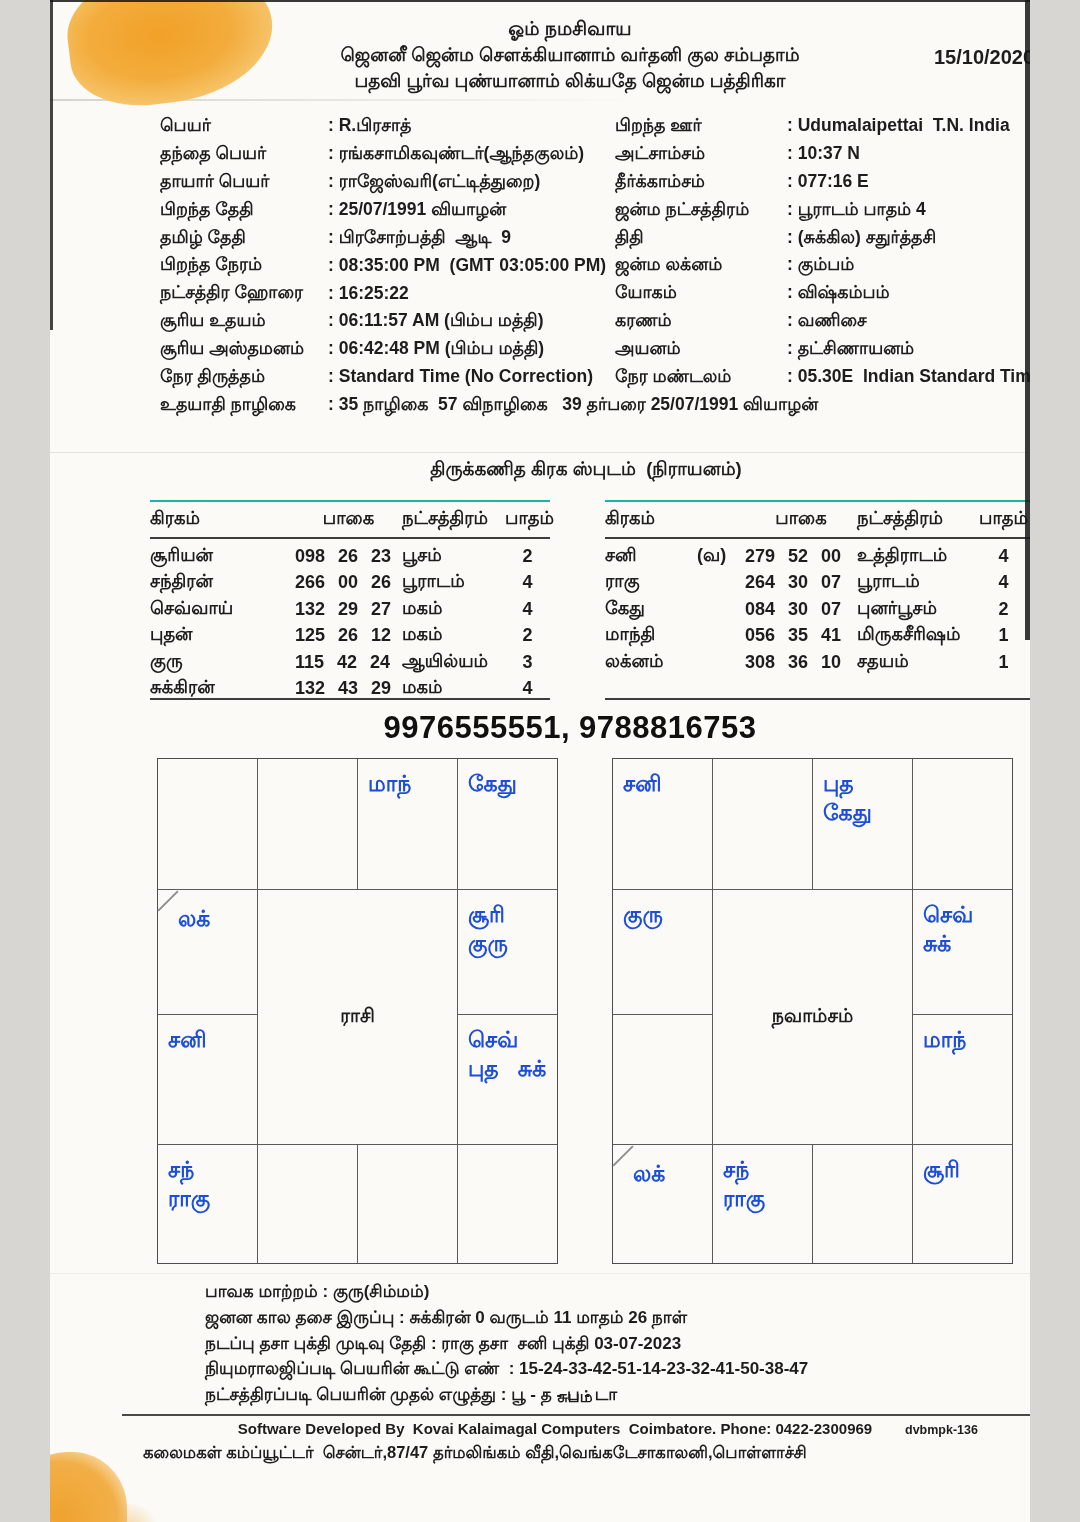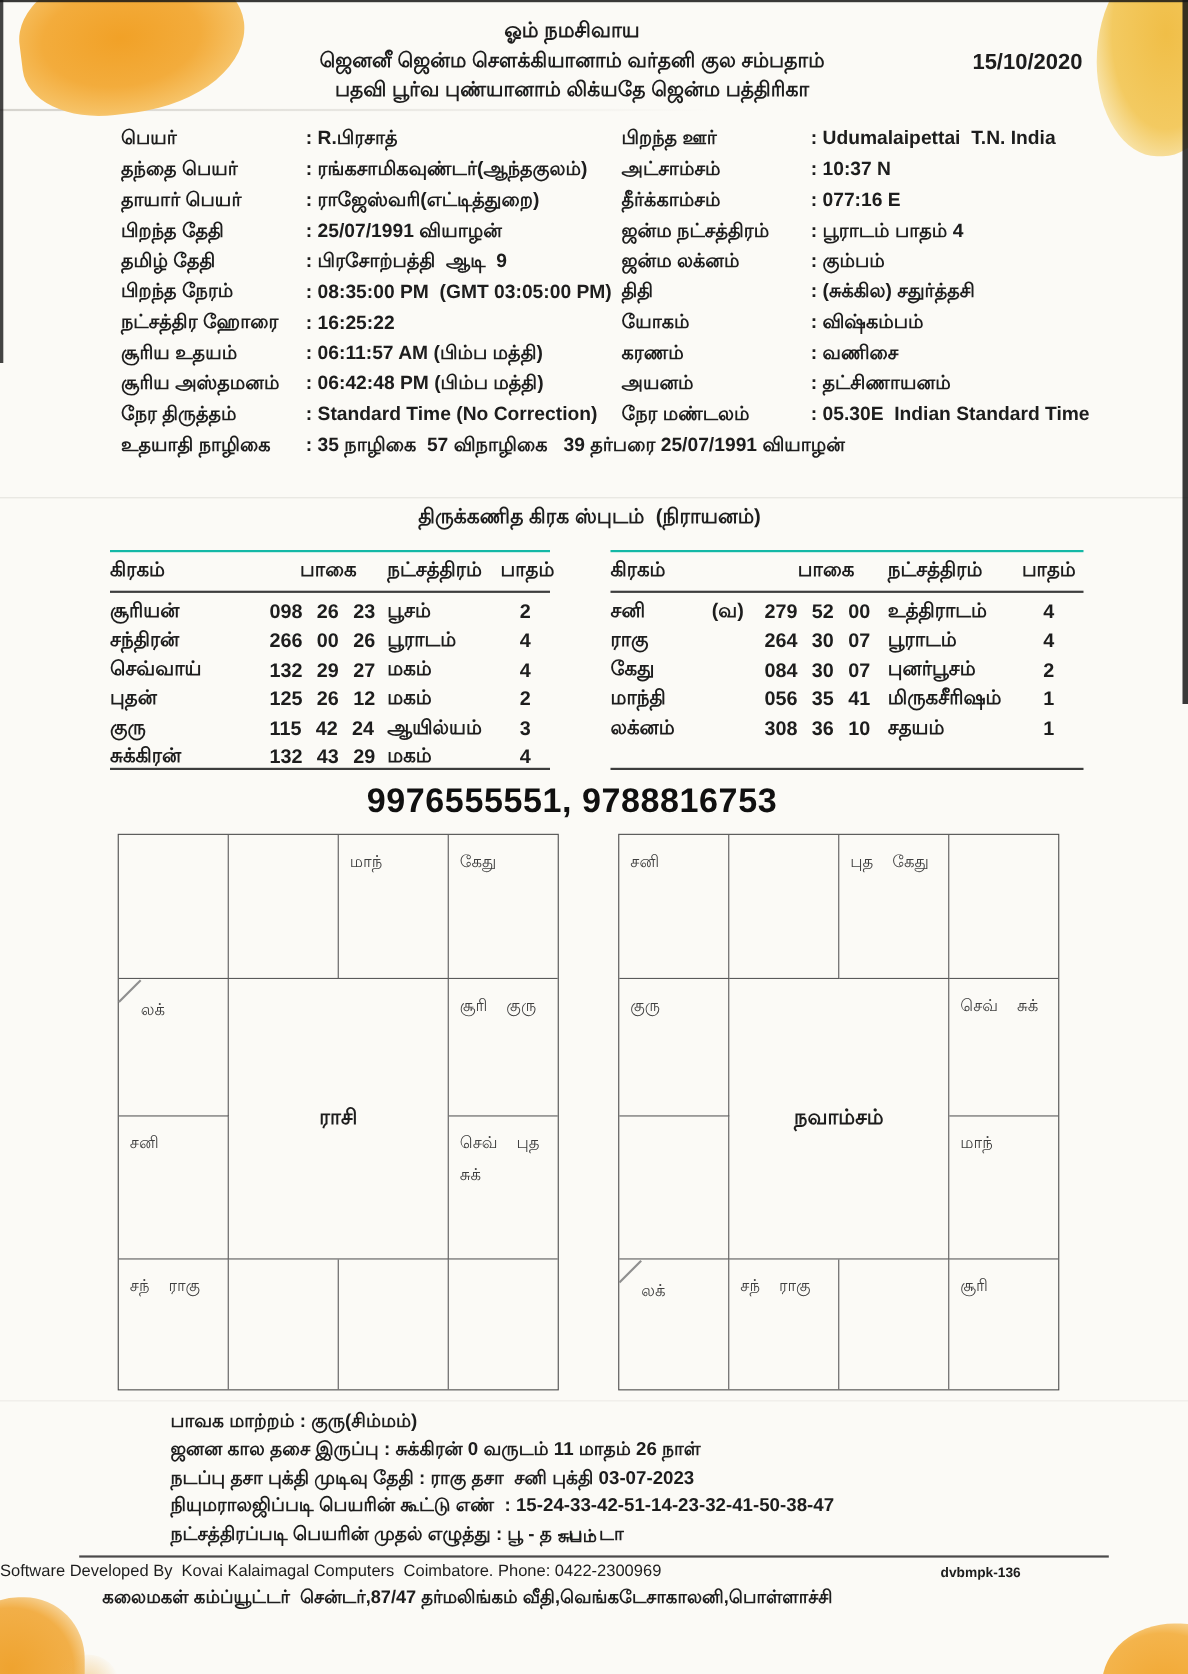--- a/index.html
+++ b/index.html
@@ -1,18 +1,18 @@
 <!DOCTYPE html>
 <html><head>
 <meta charset="utf-8">
 <style>
   * { margin:0; padding:0; box-sizing:border-box; }
   html,body { background:#d8d6d2; }
   body { font-family:"Liberation Sans","DejaVu Sans",sans-serif; }
-  .page { position:relative; width:1080px; height:1522px; background:#fbfaf6; overflow:hidden; color:#1d1d1d; margin:0 auto; }
+  .page { position:relative; width:980px; height:1522px; background:#fbfaf6; overflow:hidden; color:#1d1d1d; margin:0 auto; }
 
   
   .crease { position:absolute; pointer-events:none; }
   .crease1 { top:99px; left:0; width:60%; height:2px; background:linear-gradient(to right, rgba(115,110,100,.28), rgba(115,110,100,0)); }
   .crease2 { top:452px; left:0; width:100%; height:1px; background:rgba(115,110,100,.16); }
   .crease3 { top:1273px; left:0; width:100%; height:1px; background:rgba(115,110,100,.10); }
   .stain { position:absolute; pointer-events:none; z-index:5; }
   .stain-tl { left:18px; top:-30px; width:205px; height:132px; border-radius:48% 52% 58% 42%; transform:rotate(-7deg);
     background:radial-gradient(ellipse at 45% 48%, #f1a127 0%, #f3ac3c 45%, #f6c266 70%, rgba(249,214,140,.55) 85%, rgba(250,220,160,0) 100%); }
   .stain-tr { left:997px; top:-38px; width:115px; height:180px; border-radius:55% 45% 50% 50%;
@@ -63,38 +63,38 @@
   
   .phone { position:absolute; top:710px; left:0; width:1040px; text-align:center; font-size:31px; font-weight:600; color:#101010; letter-spacing:.5px; }
 
   
   .chart { position:absolute; top:758px; width:401px; height:506px; display:grid;
            grid-template-columns:100px 100px 100px 1fr; grid-template-rows:131px 125px 130px 1fr;
            border:1.5px solid #4d4d4d; background:transparent; }
   .chart-rasi { left:107px; }
   .chart-nav  { left:562px; }
   .cell { position:relative; border-right:1.2px solid #5a5a5a; border-bottom:1.2px solid #5a5a5a;
-          padding:10px 10px; font-size:15px; font-weight:400; word-spacing:13px; line-height:29px; color:#404040; }
+          padding:10px 10px; font-size:22px; font-weight:700; word-spacing:13px; line-height:29px; color:#1d4ed8; }
   .pos-t1{grid-area:1/1;} .pos-t2{grid-area:1/2;} .pos-t3{grid-area:1/3;} .pos-t4{grid-area:1/4;}
   .pos-m1l{grid-area:2/1;} .pos-m1r{grid-area:2/4;}
   .pos-m2l{grid-area:3/1;} .pos-m2r{grid-area:3/4;}
   .pos-b1{grid-area:4/1;} .pos-b2{grid-area:4/2;} .pos-b3{grid-area:4/3;} .pos-b4{grid-area:4/4;}
   .pos-c { grid-row:2 / span 2; grid-column:2 / span 2; display:flex; align-items:center; justify-content:center;
            border-right:1.2px solid #5a5a5a; border-bottom:1.2px solid #5a5a5a; font-size:19px; font-weight:600; }
   .pos-t4, .pos-m1r, .pos-m2r, .pos-b4 { border-right:none; }
   .pos-b1, .pos-b2, .pos-b3, .pos-b4 { border-bottom:none; }
   .lagna { padding:14px 10px 10px 20px; }
   .diag { position:absolute; left:-4px; top:10px; width:28px; height:2px; background:#8f8f8f; transform:rotate(-45deg); }
 
   
   .summary { position:absolute; top:1282px; left:155px; font-size:17px; font-weight:600; }
   .summary div { height:25.8px; white-space:pre; }
   .closing { position:absolute; top:1388px; left:0; width:1050px; text-align:center; font-size:16px; font-weight:600; }
   .foot-rule { position:absolute; top:1414px; left:72px; width:936px; border-top:2px solid #4a4a4a; }
-  .sw-line { position:absolute; top:1420px; left:0; width:1010px; text-align:left; font-size:15px; font-weight:400; white-space:pre; }
+  .sw-line { position:absolute; top:1420px; left:0; width:1010px; text-align:center; font-size:15px; font-weight:700; white-space:pre; }
   .sw-code { position:absolute; top:1423px; left:855px; font-size:12.5px; font-weight:600; }
   .addr-line { position:absolute; top:1443px; left:93px; font-size:16.5px; font-weight:600; white-space:pre; }
 </style>
 </head>
 <body>
 
 <div class="page">
 
   <div class="crease crease1"></div>
   <div class="crease crease2"></div>
@@ -163,26 +163,26 @@
       </div>
     <div class="drow">
         <span class="dlabel">தீர்க்காம்சம்</span>
         <span class="dval">077:16 E</span>
       </div>
     <div class="drow">
         <span class="dlabel">ஜன்ம நட்சத்திரம்</span>
         <span class="dval">பூராடம் பாதம் 4</span>
       </div>
     <div class="drow">
+        <span class="dlabel">திதி</span>
+        <span class="dval">(சுக்கில) சதுர்த்தசி</span>
+      </div>
+    <div class="drow">
         <span class="dlabel">ஜன்ம லக்னம்</span>
         <span class="dval">கும்பம்</span>
-      </div>
-    <div class="drow">
-        <span class="dlabel">திதி</span>
-        <span class="dval">(சுக்கில) சதுர்த்தசி</span>
       </div>
     <div class="drow">
         <span class="dlabel">யோகம்</span>
         <span class="dval">விஷ்கம்பம்</span>
       </div>
     <div class="drow">
         <span class="dlabel">கரணம்</span>
         <span class="dval">வணிசை</span>
       </div>
     <div class="drow">

